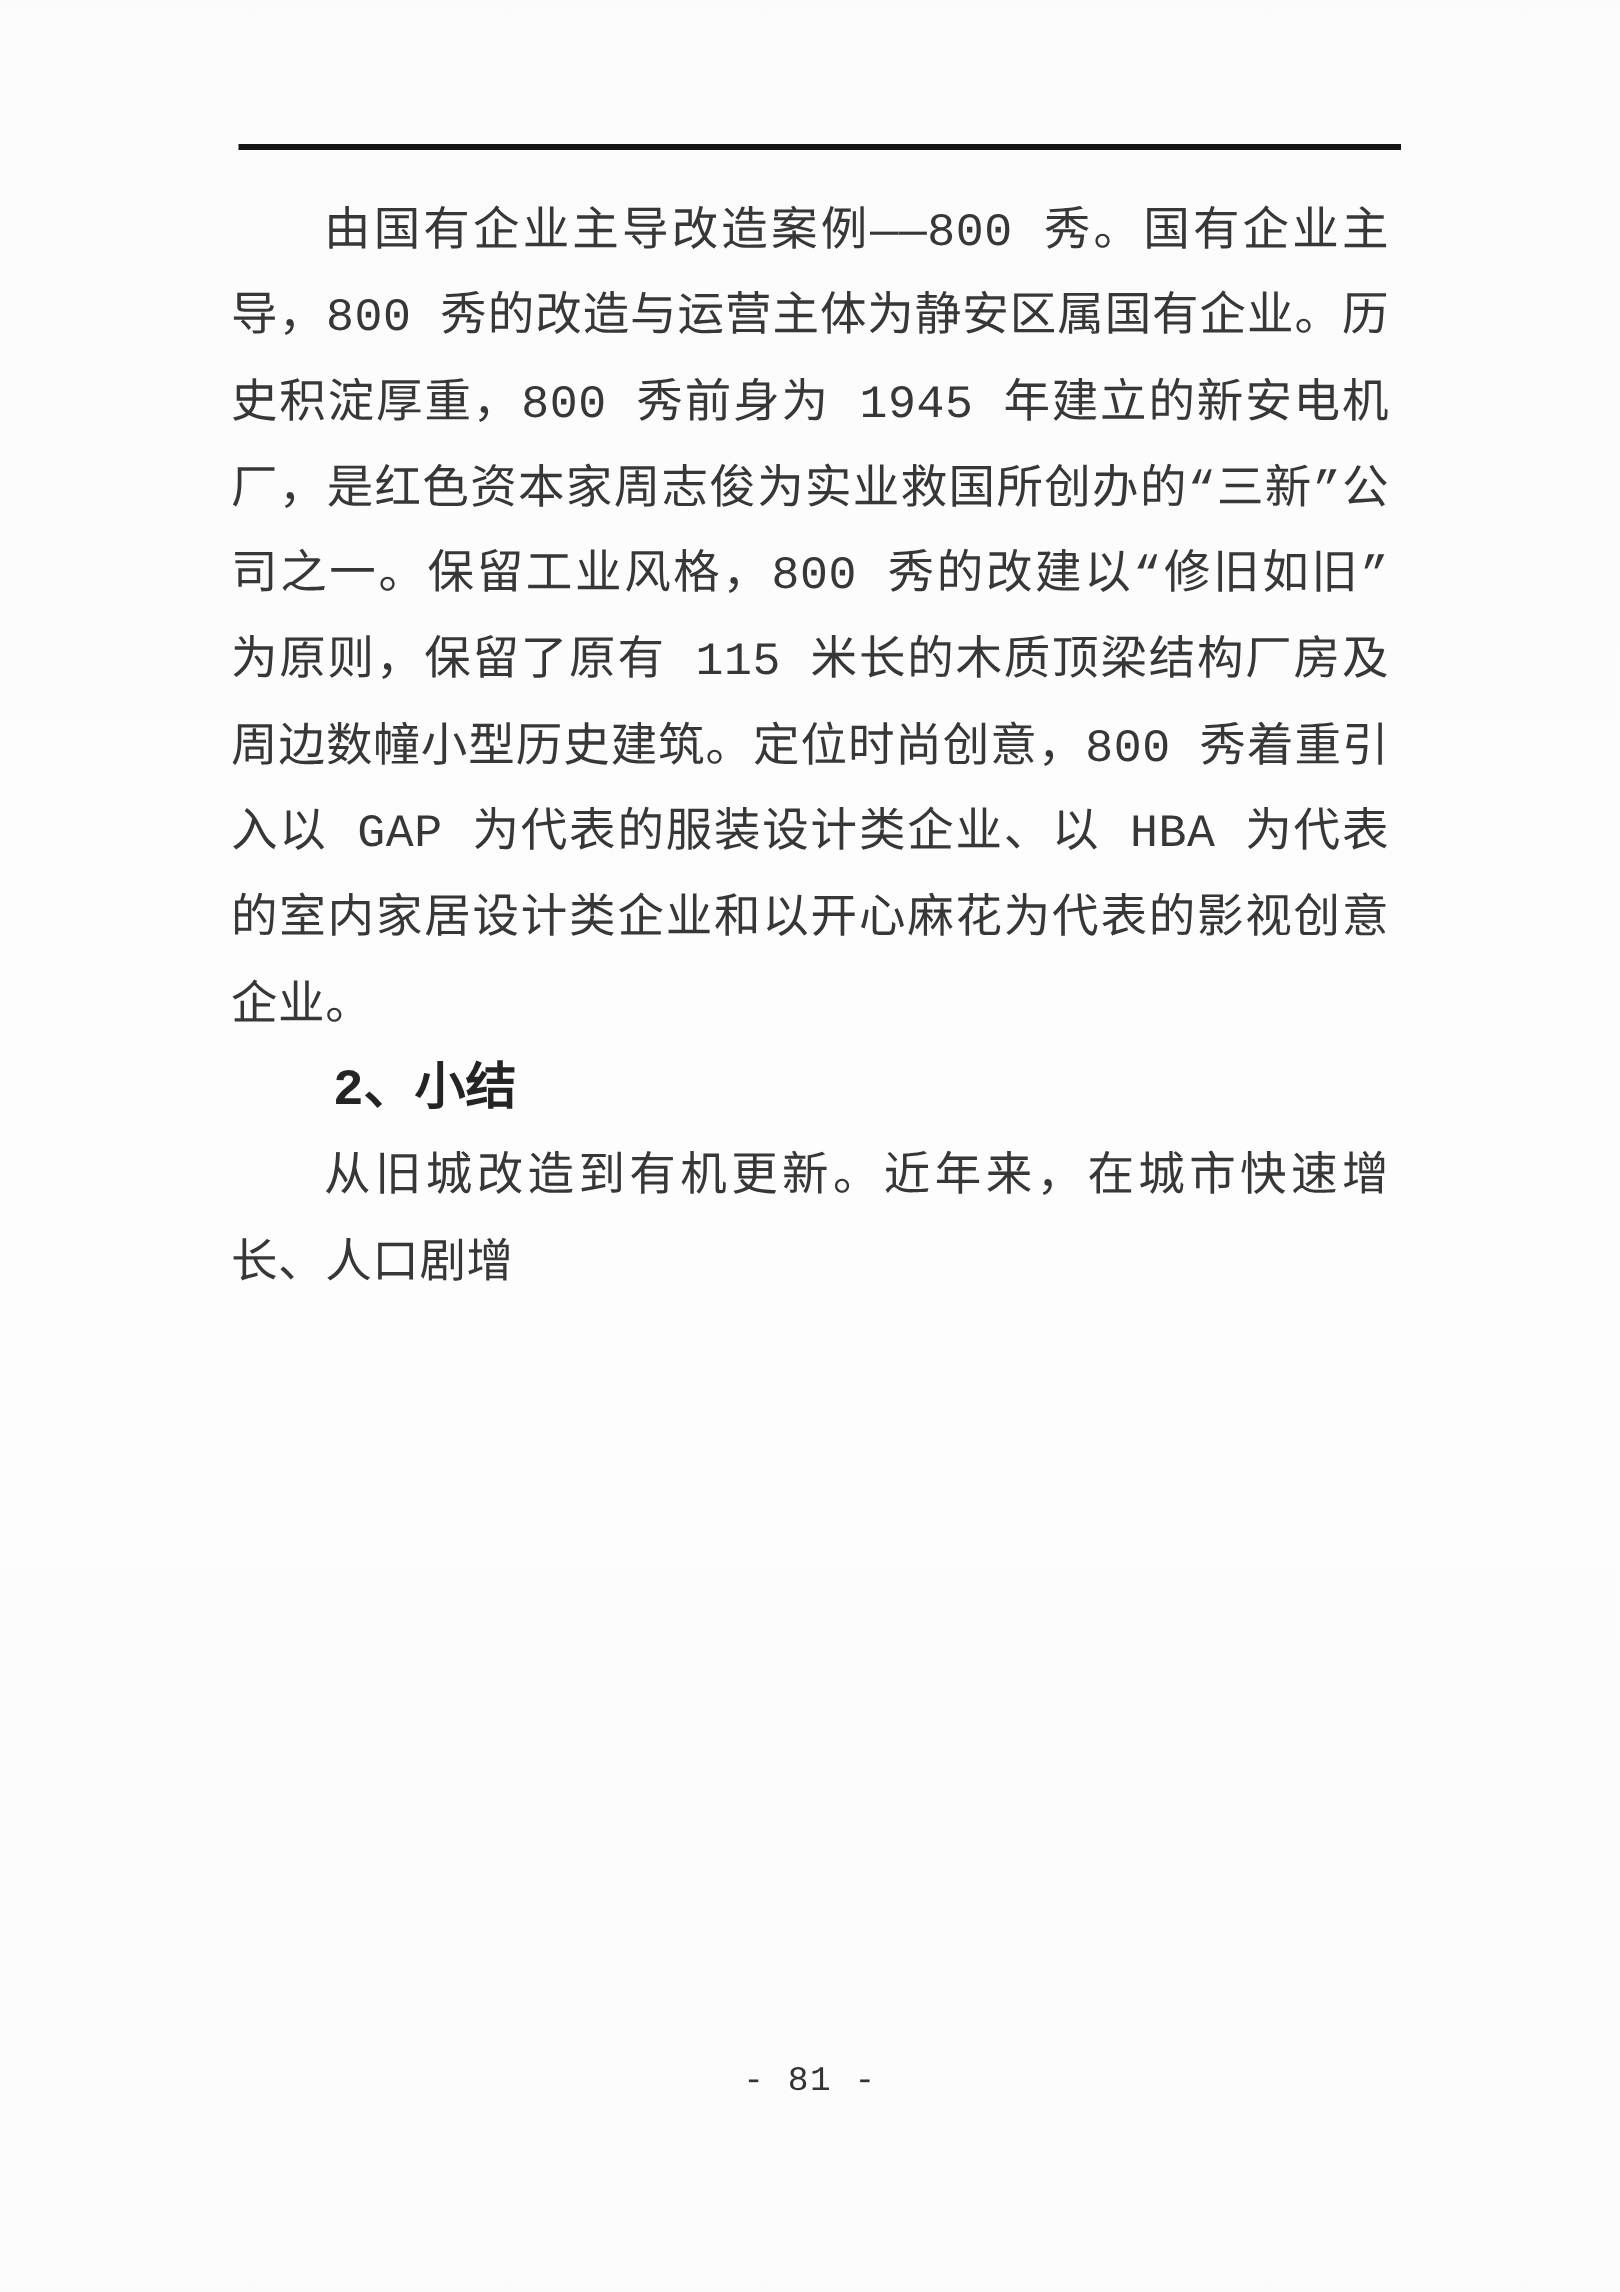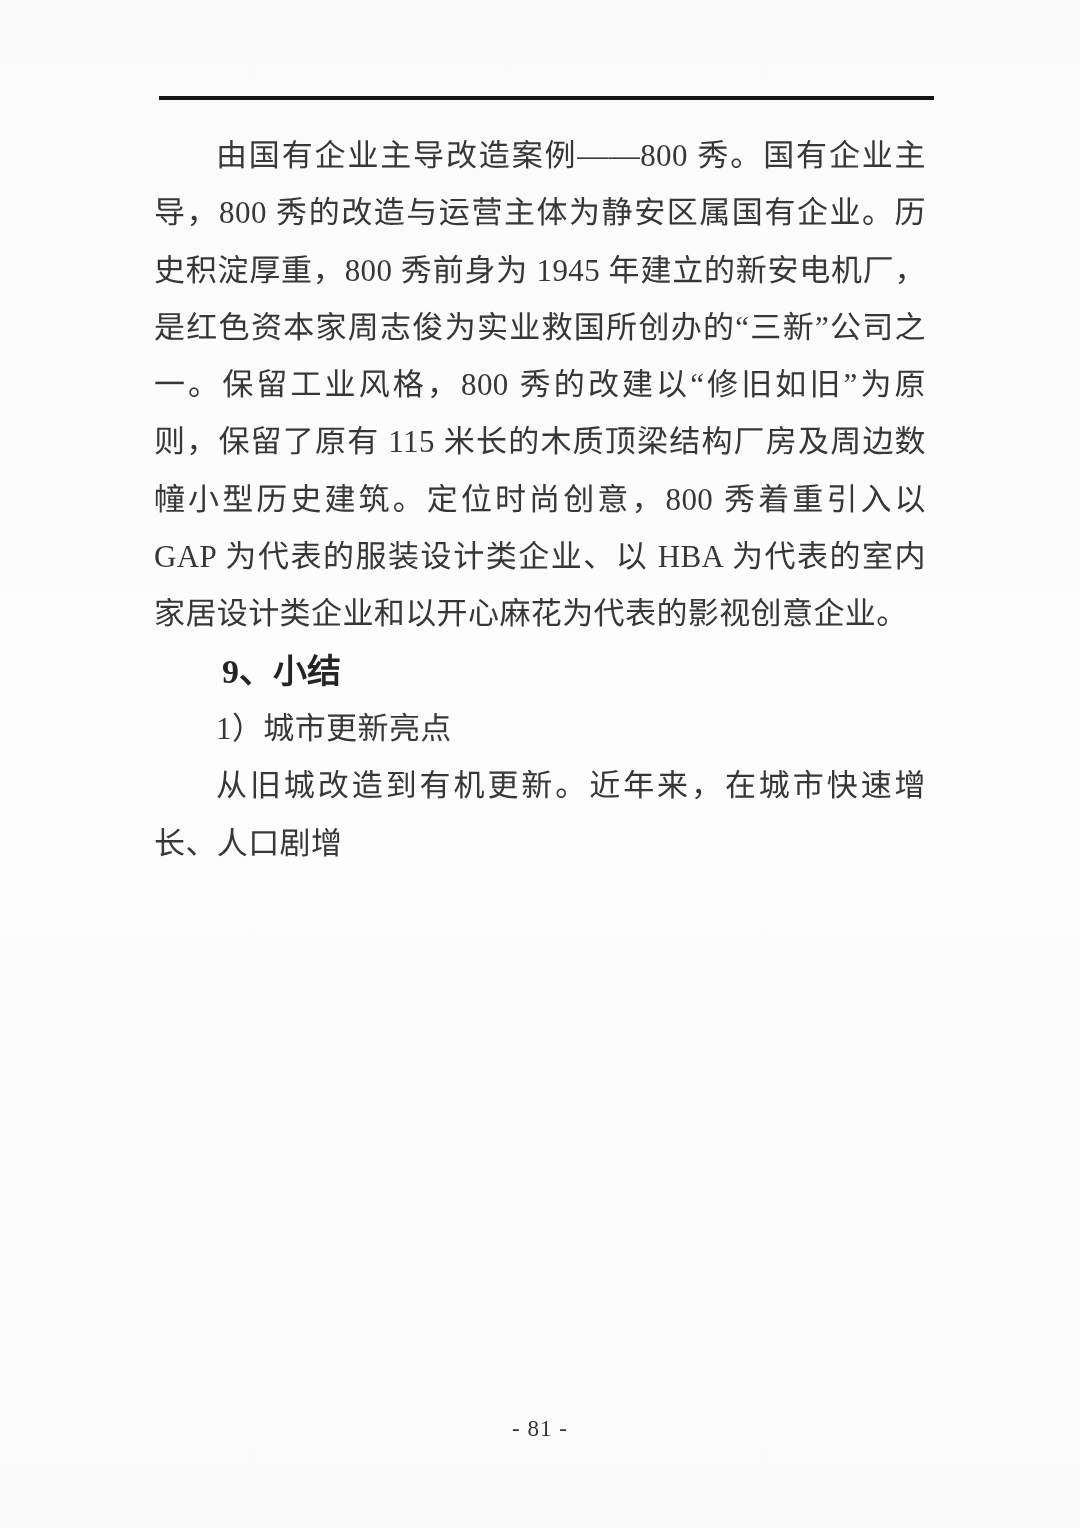--- a/index.html
+++ b/index.html
@@ -1,16 +1,16 @@
 <!DOCTYPE html>
 <html lang="zh-CN"><head>
 <meta charset="utf-8">
 <title>Document Page</title>
 <style>
-  * { box-sizing: border-box; }
+  * { box-sizing: border-box; font-family: Liberation Mono, monospace; }
   html, body {
     margin: 0;
     padding: 0;
   }
   body {
     width: 1080px;
     height: 1528px;
     background: #fcfcfc;
     font-family: "Liberation Serif", "DejaVu Serif", serif;
   }
@@ -54,45 +54,44 @@
     text-indent: 2em;
     text-align: left;
     color: #242424;
   }
   .subhead {
     text-align: left;
   }
   .page-footer {
     position: absolute;
     left: 0;
-    top: 1416px;
+    top: 1374px;
     width: 1080px;
     text-align: center;
   }
   .page-number {
     font-size: 23px;
     color: #333333;
     letter-spacing: 1px;
   }
 </style>
 </head>
 <body>
 
 <div class="page">
 
   <div class="header-rule"></div>
 
   <main class="content">
     <p class="body-para">由国有企业主导改造案例——800 秀。国有企业主导，800 秀的改造与运营主体为静安区属国有企业。历史积淀厚重，800 秀前身为 1945 年建立的新安电机厂，是红色资本家周志俊为实业救国所创办的“三新”公司之一。保留工业风格，800 秀的改建以“修旧如旧”为原则，保留了原有 115 米长的木质顶梁结构厂房及周边数幢小型历史建筑。定位时尚创意，800 秀着重引入以 GAP 为代表的服装设计类企业、以 HBA 为代表的室内家居设计类企业和以开心麻花为代表的影视创意企业。</p>
 
 
-    <h2 class="section-heading">9、小结</h2>
+    <h2 class="section-heading">2、小结</h2>
 
 
-    <p class="body-para subhead">1）城市更新亮点</p>
 
     <p class="body-para">从旧城改造到有机更新。近年来，在城市快速增长、人口剧增</p>
   </main>
 
   <footer class="page-footer">
     <span class="page-number">- 81 -</span>
   </footer>
 
 </div>
 

